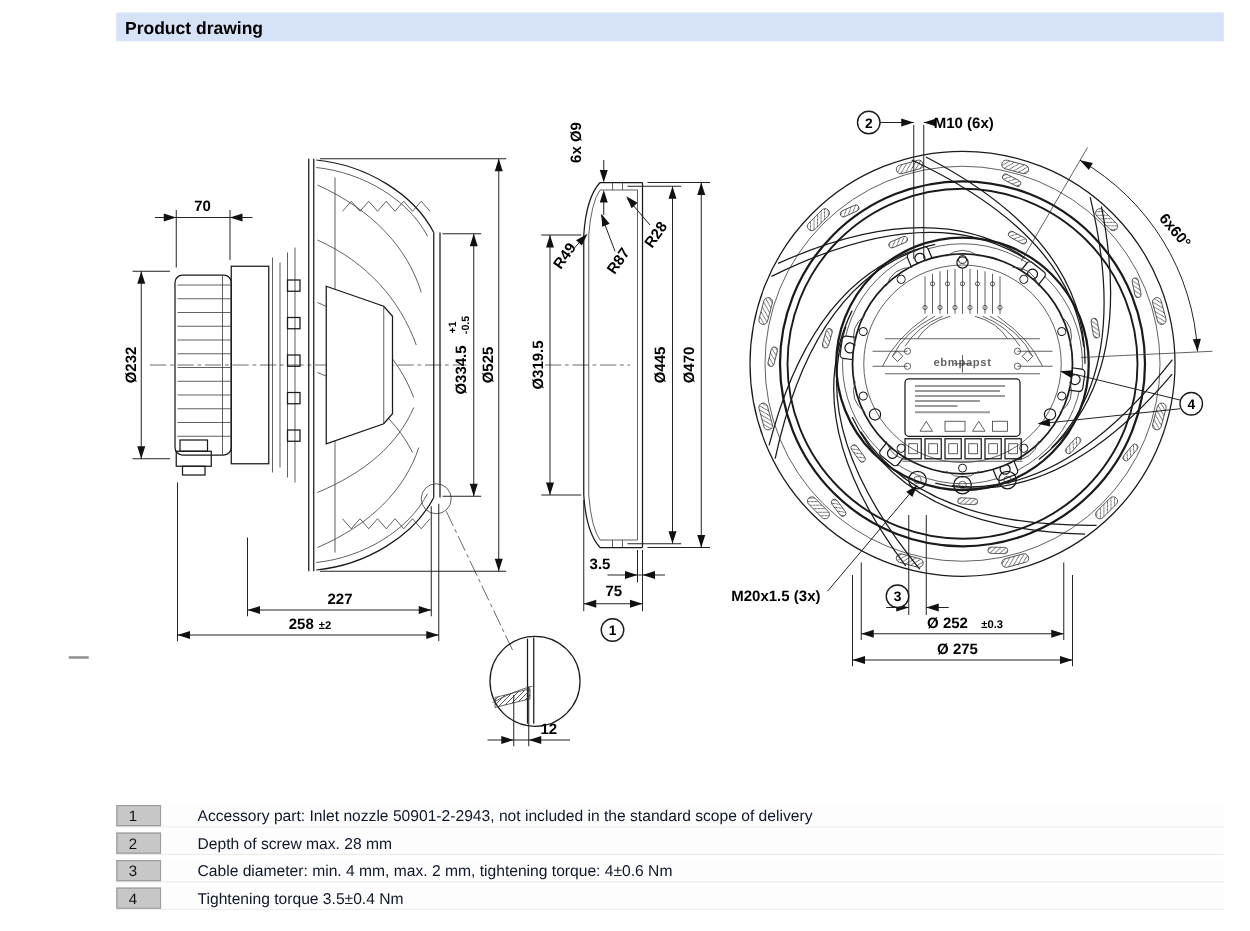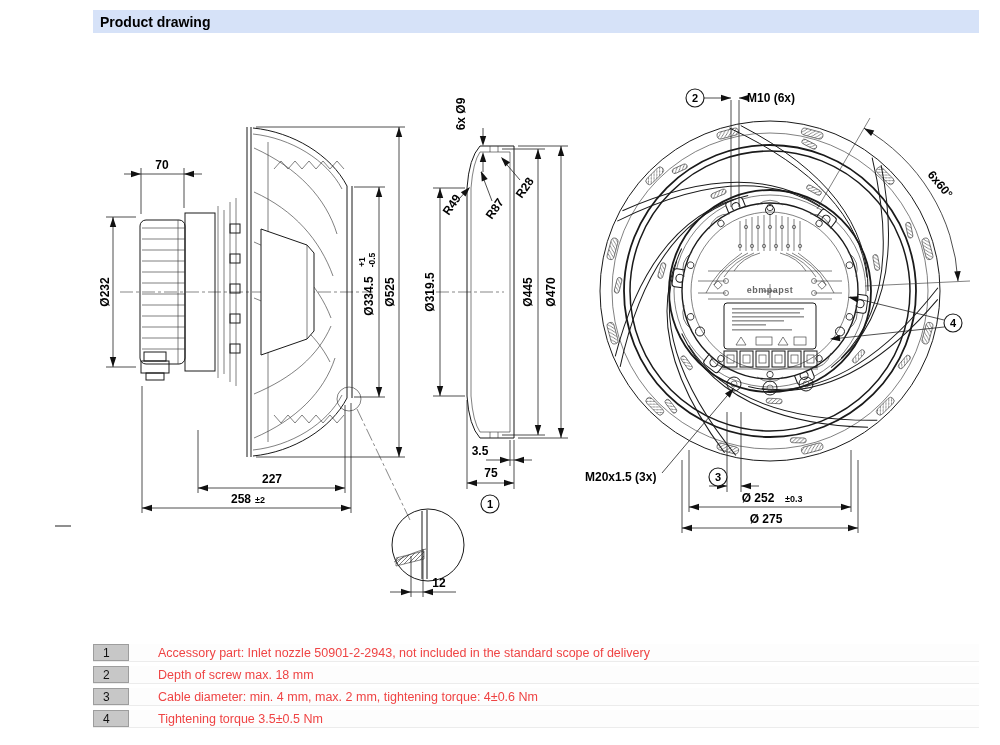--- a/index.html
+++ b/index.html
@@ -18,21 +18,21 @@
   .cl{stroke:#555;stroke-width:.7;fill:none;stroke-dasharray:13 3 3 3;}
   .ah{fill:#111;stroke:none;}
   .ts{font-size:9px;}
   .tt{font-size:8.5px;}
   .co circle{fill:#fff;stroke:#1a1a1a;stroke-width:1.1;}
   .co text{font-size:11px;text-anchor:middle;}
   .notes{position:absolute;left:65px;top:644px;width:886px;}
   .nrow{display:flex;align-items:stretch;margin-bottom:4px;border-bottom:1px solid #ececec;}
   .nnum{width:36px;min-height:17px;background:#c7c7c7;border:1px solid #9d9d9d;
         font-size:12px;color:#111;display:flex;align-items:center;padding-left:9px;box-sizing:border-box;}
-  .ntext{flex:1;font-size:12.5px;color:#ef4444;display:flex;align-items:center;padding-left:29px;background:#fdfdfd;}
+  .ntext{flex:1;font-size:12.5px;color:#0f172a;display:flex;align-items:center;padding-left:29px;background:#fdfdfd;}
   .foldmark{position:absolute;left:27px;top:525px;width:16px;height:2px;background:#8f8f8f;}
 </style>
 </head>
 <body>
 
 <div class="page">
 
   <div class="titlebar">
     <span>Product drawing</span>
   </div>
@@ -527,24 +527,24 @@
     </g>
   </svg>
 
   <div class="notes">
     <div class="nrow">
       <div class="nnum">1</div>
       <div class="ntext">Accessory part: Inlet nozzle 50901-2-2943, not included in the standard scope of delivery</div>
     </div>
     <div class="nrow">
       <div class="nnum">2</div>
-      <div class="ntext">Depth of screw max. 18 mm</div>
+      <div class="ntext">Depth of screw max. 28 mm</div>
     </div>
     <div class="nrow">
       <div class="nnum">3</div>
       <div class="ntext">Cable diameter: min. 4 mm, max. 2 mm, tightening torque: 4±0.6 Nm</div>
     </div>
     <div class="nrow">
       <div class="nnum">4</div>
-      <div class="ntext">Tightening torque 3.5±0.5 Nm</div>
+      <div class="ntext">Tightening torque 3.5±0.4 Nm</div>
     </div>
   </div>
 </div>
 
 </body></html>

